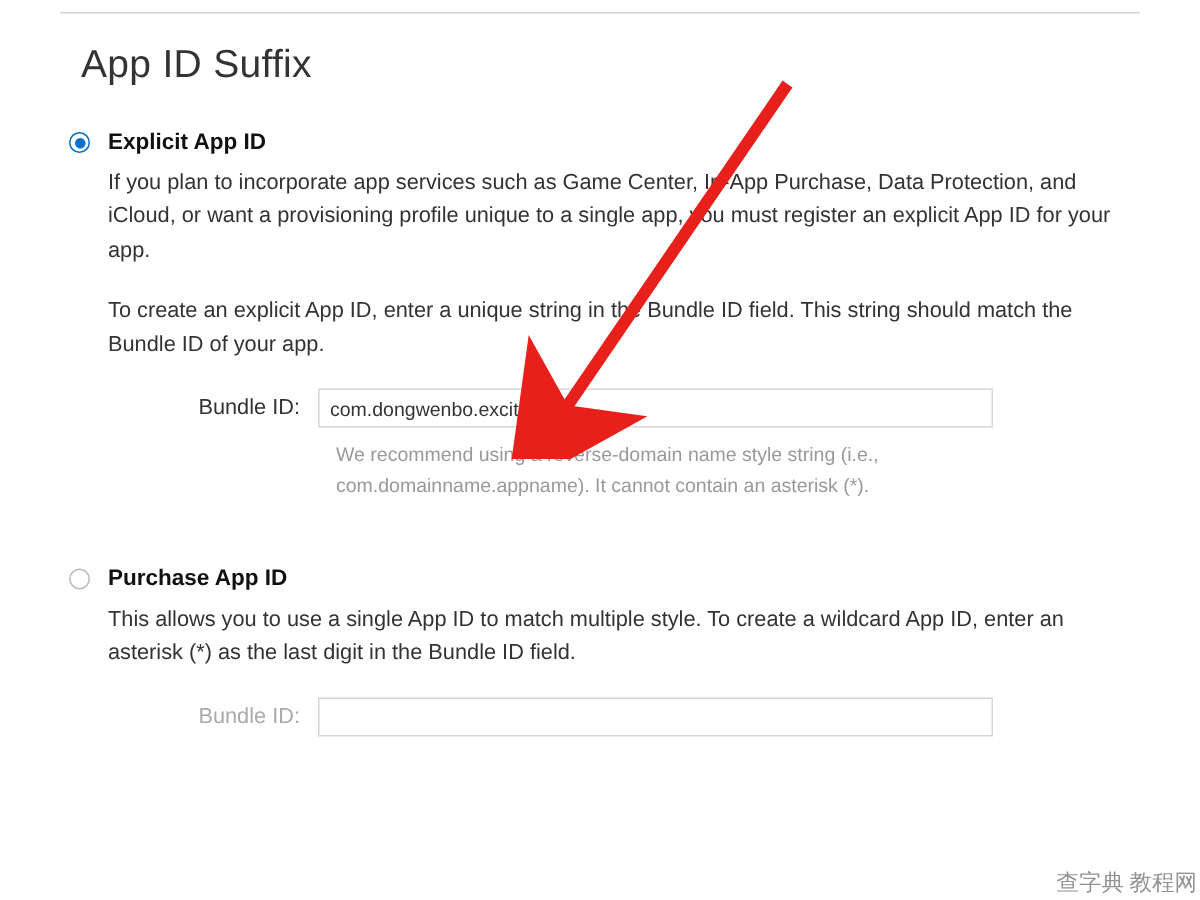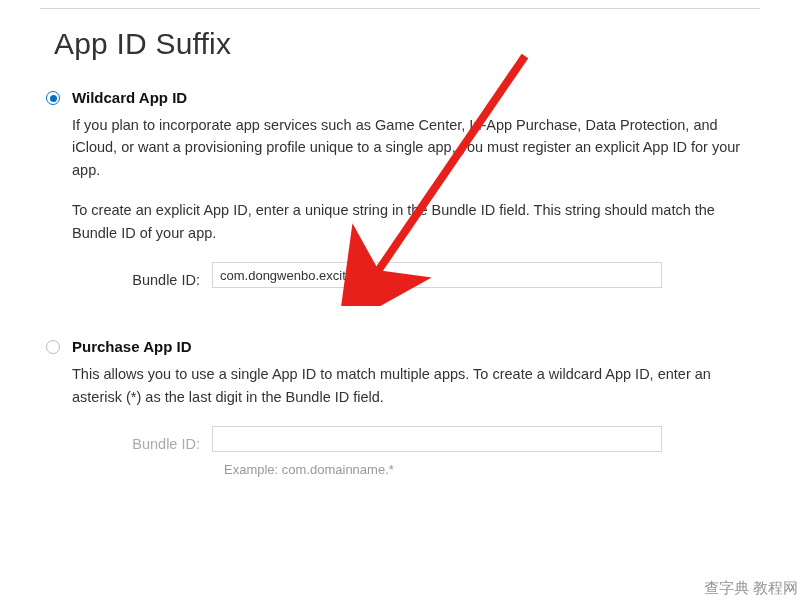--- a/index.html
+++ b/index.html
@@ -12,21 +12,21 @@
       background: #ffffff;
       color: #333;
       padding: 0 40px;
       width: 800px;
     }
     .section-divider {
       border-top: 1px solid #d6d6d6;
       margin-top: 8px;
     }
     .section-title {
-      font-size: 30px;
+      font-size: 26px;
       font-weight: 400;
       color: #333;
       padding: 18px 0 28px 14px;
       letter-spacing: 0.2px;
     }
     .option-row {
       display: flex;
       align-items: flex-start;
       margin-bottom: 10px;
     }
@@ -66,21 +66,21 @@
       margin-bottom: 8px;
     }
     .option-desc {
       font-size: 14.5px;
       color: #333;
       line-height: 1.55;
       margin-bottom: 18px;
     }
     .field-row {
       display: flex;
-      align-items: flex-end;
+      align-items: center;
       margin-top: 6px;
       margin-bottom: 8px;
     }
     .field-label {
       width: 140px;
       text-align: right;
       font-size: 14.5px;
       color: #333;
       padding-right: 12px;
     }
@@ -131,46 +131,46 @@
 <h2 class="section-title">App ID Suffix</h2>
 
 <div class="option-block">
   <div class="option-row">
     <div class="radio-wrap">
       <div class="radio-outer">
         <div class="radio-inner"></div>
       </div>
     </div>
     <div class="option-content">
-      <div class="option-label">Wildcard App ID</div>
+      <div class="option-label">Explicit App ID</div>
       <div class="option-desc">If you plan to incorporate app services such as Game Center, In-App Purchase, Data Protection, and iCloud, or want a provisioning profile unique to a single app, you must register an explicit App ID for your app.</div>
       <div class="option-desc">To create an explicit App ID, enter a unique string in the Bundle ID field. This string should match the Bundle ID of your app.</div>
 
       <div class="field-row">
         <div class="field-label">Bundle ID:</div>
         <input class="field-input" type="text" value="com.dongwenbo.excitedapp" style="">
       </div>
+      <div class="field-hint">We recommend using a reverse-domain name style string (i.e., com.domainname.appname). It cannot contain an asterisk (*).</div>
     </div>
   </div>
 </div>
 
 <div class="option-block">
   <div class="option-row">
     <div class="radio-wrap">
       <div class="radio-outer unselected"></div>
     </div>
     <div class="option-content">
       <div class="option-label">Purchase App ID</div>
-      <div class="option-desc">This allows you to use a single App ID to match multiple apps. To create a wildcard App ID, enter an asterisk (*) as the last digit in the Bundle ID field.</div>
+      <div class="option-desc">This allows you to use a single App ID to match multiple style. To create a wildcard App ID, enter an asterisk (*) as the last digit in the Bundle ID field.</div>
 
       <div class="field-row">
         <div class="field-label muted">Bundle ID:</div>
         <input class="field-input" type="text" value="" style="">
       </div>
-      <div class="field-hint">Example: com.domainname.*</div>
     </div>
   </div>
 </div>
 
 <svg class="arrow-overlay" style="left:335px; top:46px;" width="210" height="260" viewBox="0 0 210 260">
   <defs>
     <marker id="ah" markerWidth="18" markerHeight="18" refX="6" refY="6" orient="auto">
       <path d="M0,0 L12,6 L0,12 L3,6 Z" fill="#e8201c"></path>
     </marker>
   </defs>

